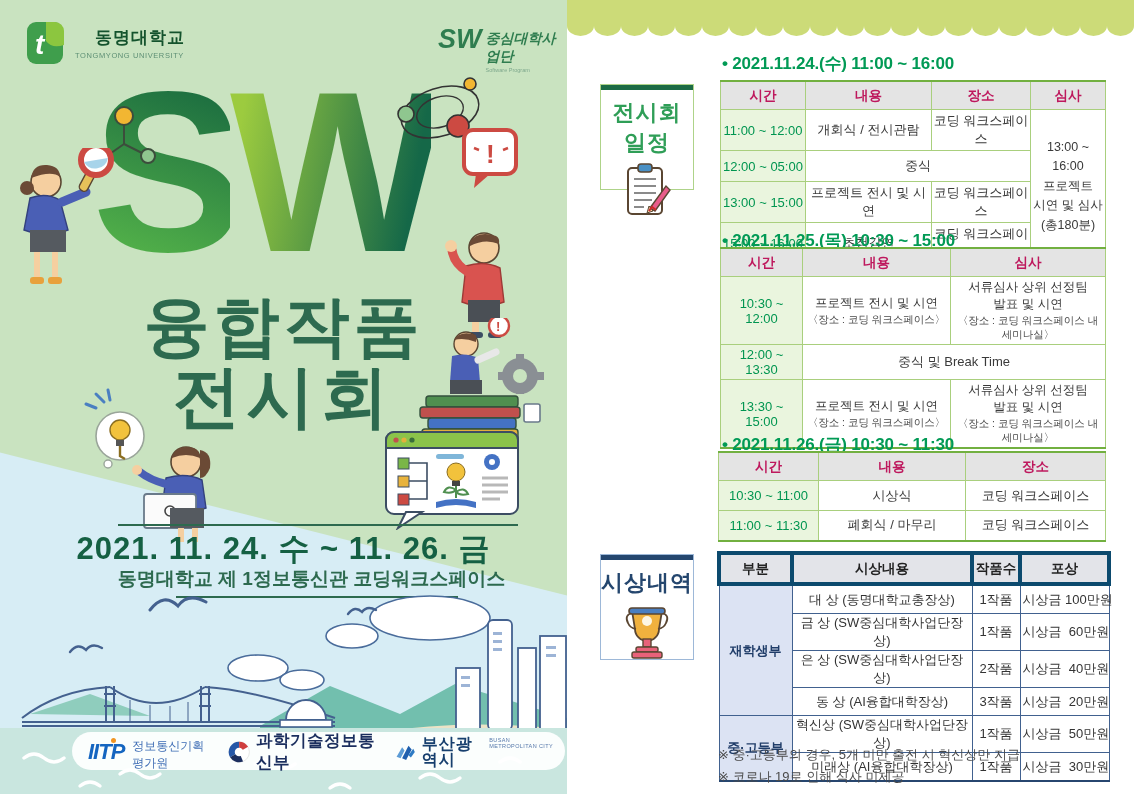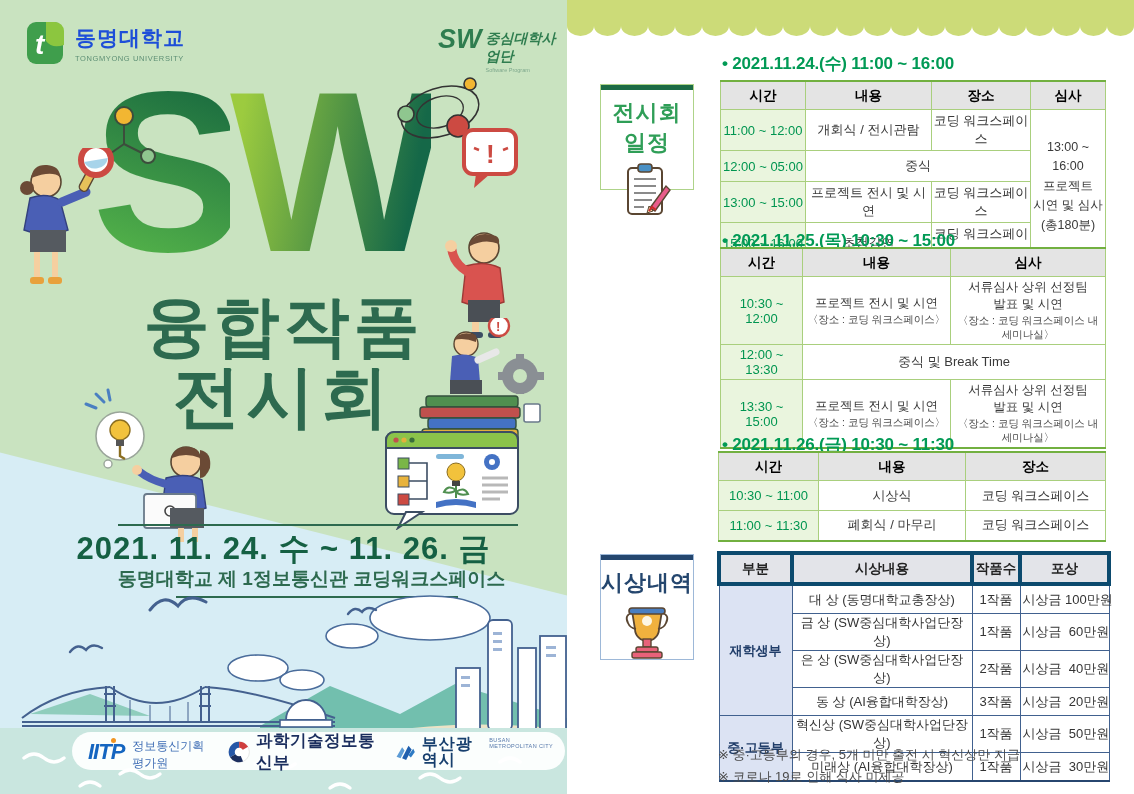--- a/index.html
+++ b/index.html
@@ -4,21 +4,21 @@
 <style>
   html,body{margin:0;padding:0;}
   body{font-family:"Liberation Sans","DejaVu Sans",sans-serif;}
   #app{position:relative;width:1134px;height:794px;overflow:hidden;background:#ffffff;}
 
   
   .left{position:absolute;left:0;top:0;width:567px;height:794px;background:#c9e3c0;overflow:hidden;}
   .sky{position:absolute;left:0;top:0;width:567px;height:794px;background:#d7edf5;
        clip-path:polygon(0 57%,100% 75%,100% 100%,0 100%);}
   .univ-logo{position:absolute;left:26px;top:20px;display:flex;align-items:center;gap:9px;}
-  .univ-text .nm{font-size:21px;font-weight:800;color:#1d4ed8;letter-spacing:1px;}
+  .univ-text .nm{font-size:17px;font-weight:800;color:#14532d;letter-spacing:1px;margin-left:20px;}
   .univ-text .sb{font-size:7.5px;color:#5d8f74;letter-spacing:.6px;margin-top:2px;}
   .swlogo{position:absolute;left:438px;top:26px;color:#2f7d4f;display:flex;align-items:flex-start;gap:4px;}
   .swlogo .big{font-size:27px;font-weight:700;font-style:italic;line-height:1;}
   .swlogo .nm{font-size:14px;font-weight:700;font-style:italic;margin-top:4px;}
   .swlogo .sb{font-size:5.5px;color:#7fa98d;margin-top:1px;}
 
   .bigsw{position:absolute;left:92px;top:58px;font-size:228px;font-weight:900;line-height:1;letter-spacing:-14px;}
   .bigsw .s{background:linear-gradient(200deg,#1a6b40 15%,#58b84a 88%);-webkit-background-clip:text;background-clip:text;color:transparent;}
   .bigsw .w{background:linear-gradient(100deg,#9ccb3f 10%,#156848 85%);-webkit-background-clip:text;background-clip:text;color:transparent;}
 
@@ -53,21 +53,21 @@
   .labelbox .lb-t{font-size:22px;font-weight:700;padding-top:8px;letter-spacing:1px;}
   .labelbox.green{border:1px solid #aed389;height:104px;}
   .labelbox.green .bar{background:#1c6b45;}
   .labelbox.green .lb-t{color:#2f9e57;}
   .labelbox.blue{border:1px solid #9db8d8;height:104px;}
   .labelbox.blue .bar{background:#24466e;}
   .labelbox.blue .lb-t{color:#24466e;}
 
   table.sched{border-collapse:collapse;table-layout:fixed;font-size:13px;color:#3a3a3a;text-align:center;
               border-top:2px solid #72b040;border-bottom:2px solid #72b040;}
-  table.sched th{background:#e4e4e4;border:1px solid #a9cf7d;font-weight:700;color:#000000;padding:0;height:27px;font-size:13.5px;}
+  table.sched th{background:#e4e4e4;border:1px solid #a9cf7d;font-weight:700;color:#be185d;padding:0;height:27px;font-size:13.5px;}
   table.sched td{border:1px solid #a9cf7d;background:#fff;padding:2px 1px;}
   table.sched td.time{background:#eaf5de;color:#009550;font-weight:500;font-size:13px;}
   .preline{white-space:pre-line;line-height:1.55;}
   .cell-sub{font-size:10.5px;color:#4a4a4a;display:block;margin-top:1px;}
   .cell-main{font-size:12.5px;display:block;}
   .judge13{font-size:12.5px;}
 
   table.awards{border-collapse:collapse;table-layout:fixed;font-size:13px;color:#333;text-align:center;
                border-top:2px solid #27466f;border-bottom:2px solid #27466f;}
   table.awards th{background:#e3e4e9;border:4px solid #0c4a6e;font-weight:700;color:#222;height:27px;padding:0;font-size:13.5px;}

